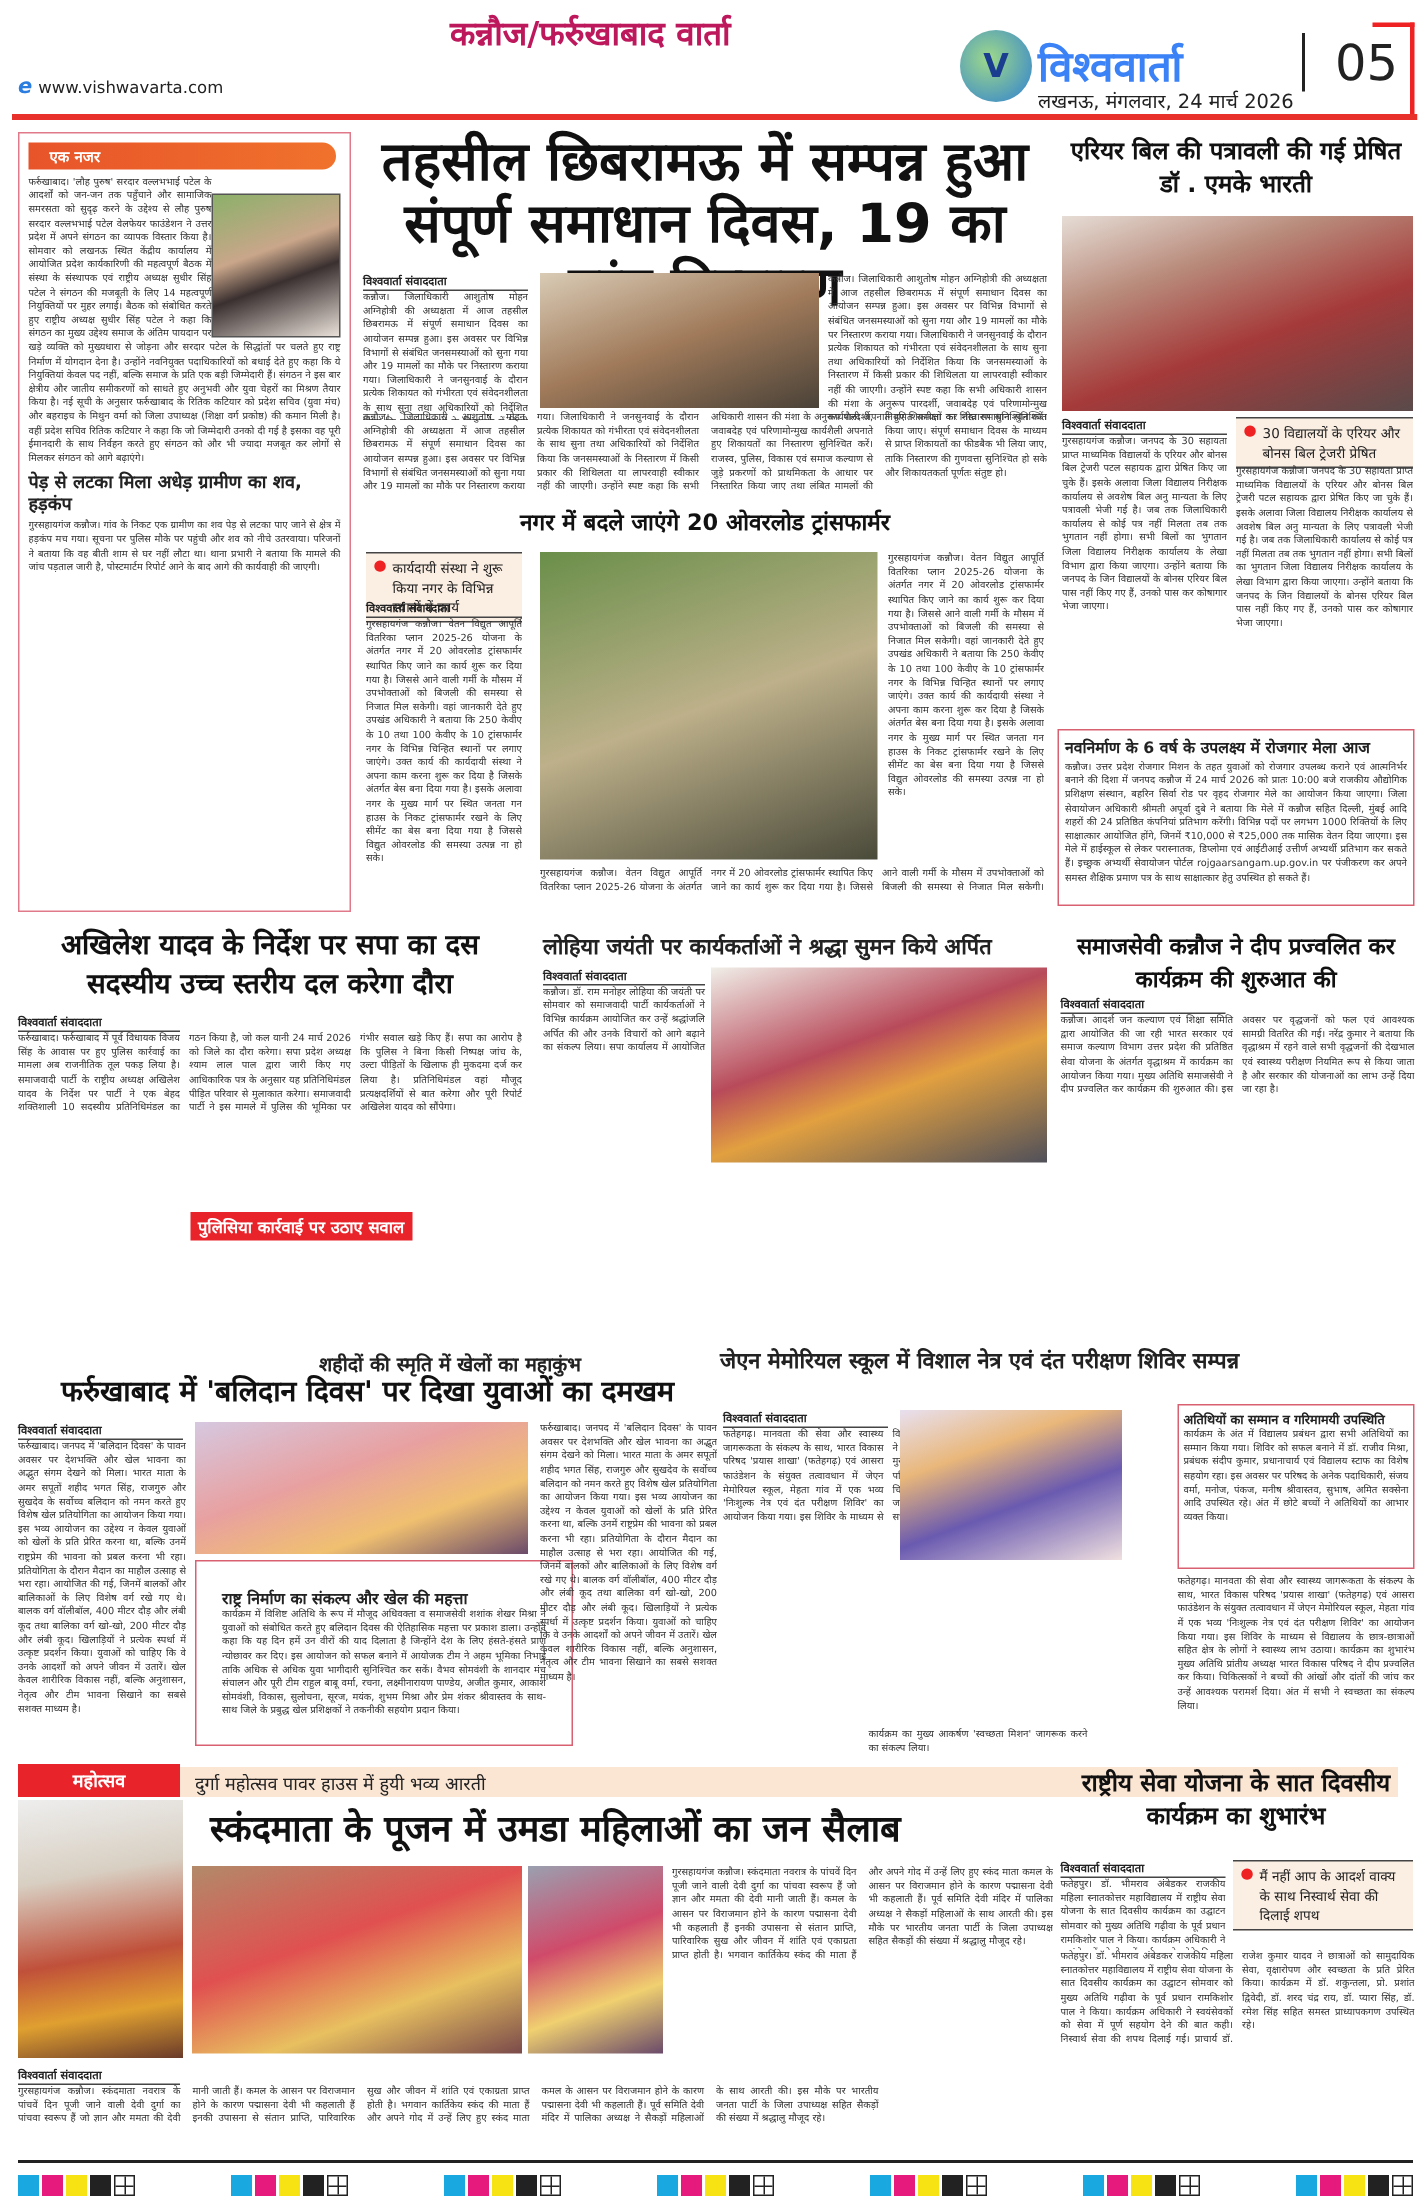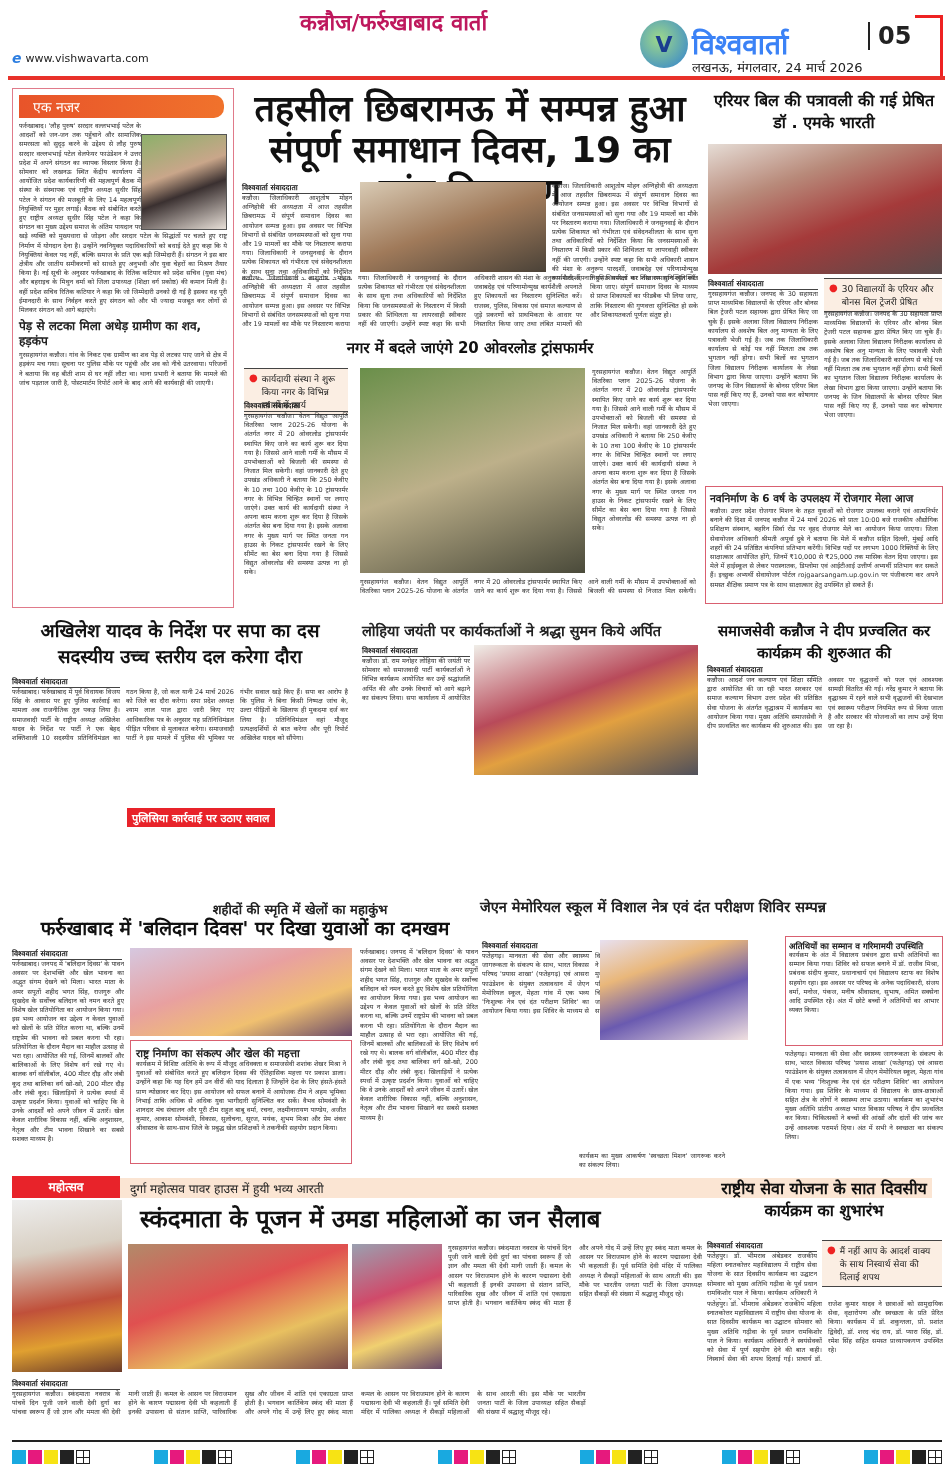--- a/index.html
+++ b/index.html
@@ -4,25 +4,25 @@
 <style>
 *{box-sizing:border-box;margin:0;padding:0}
 body{width:945px;height:1473px;background:#fff;font-family:"DejaVu Sans",sans-serif;color:#222;position:relative;overflow:hidden}
 .abs{position:absolute}
 .hdr-title{left:300px;top:6px;font-size:22px;color:#be185d;font-weight:bold}
 .url{left:12px;top:50px;font-size:11px;color:#222;display:flex;align-items:center;gap:4px}
 .ie{color:#2b7de0;font-weight:bold;font-size:14px;font-style:italic}
 .logo{left:640px;top:20px;width:48px;height:48px;border-radius:50%;background:radial-gradient(circle at 40% 40%,#9fd98a,#2d7fd2);display:flex;align-items:center;justify-content:center;color:#1a3d8f;font-weight:bold;font-size:22px}
 .brand{left:692px;top:24px;font-size:28px;font-weight:bold;color:#3b82f6}
 .dateline{left:692px;top:58px;font-size:13px;color:#222}
-.pageno{left:868px;top:22px;font-size:24px;font-weight:bold;color:#222;border-left:2px solid #222;padding-left:8px}
+.pageno{left:868px;top:22px;font-size:33px;font-weight:normal;color:#222;border-left:2px solid #222;padding-left:20px}
 .redcorner{left:915px;top:15px;width:28px;height:63px;border-top:3px solid #e22;border-right:3px solid #e22}
 .redline{left:8px;top:76px;width:937px;height:4px;background:#e8312a}
 .box{border:1.5px solid #e07a8a}
-.tag{background:linear-gradient(90deg,#e8542a,#f0722c);color:#fff;font-weight:normal;font-size:14px;padding:2px 14px;border-radius:0 10px 10px 0}
+.tag{background:linear-gradient(90deg,#e8542a,#f0722c);color:#fff;font-weight:bold;font-size:10px;padding:2px 14px;border-radius:0 10px 10px 0}
 .h1{font-weight:bold;color:#111;line-height:1.15;text-align:center}
 .txt{font-size:6.5px;line-height:9.2px;color:#333;text-align:justify}
 .by{font-size:7.5px;font-weight:bold;color:#222;border-bottom:1px solid #444;padding-bottom:1px;margin-bottom:2px}
 .photo{background:linear-gradient(135deg,#8a7a6a,#c9b9a0 40%,#6e5e4e);}
 .photo2{background:linear-gradient(160deg,#d9cbb5,#a07a5a 50%,#4a4238)}
 .photo3{background:linear-gradient(160deg,#6a8f4a,#bdb08a 50%,#4a4a3a)}
 .photo4{background:linear-gradient(160deg,#e2d0c0,#c06060 40%,#e0b050 70%,#7a5a4a)}
 .photo5{background:linear-gradient(160deg,#d6c8e0,#e8a0a0 40%,#f0c070 70%,#6a4a6a)}
 .pullbox{background:#fbeee3;border-top:1px solid #444;border-bottom:1px solid #444;font-size:9px;padding:3px 5px;display:flex;gap:4px}
 .dot{color:#e22;font-size:10px}
@@ -103,21 +103,21 @@
 
 <div class="abs h1" style="left:705px;top:620px;width:238px;font-size:15px;line-height:22px;">समाजसेवी कन्नौज ने दीप प्रज्वलित कर कार्यक्रम की शुरुआत की</div>
 <div class="abs by" style="left:707px;top:664px;width:110px;">विश्ववार्ता संवाददाता</div>
 <div class="abs txt" style="left:707px;top:676px;width:236px;height:214px;overflow:hidden;column-count:2;column-gap:6px;">कन्नौज। आदर्श जन कल्याण एवं शिक्षा समिति द्वारा आयोजित की जा रही भारत सरकार एवं समाज कल्याण विभाग उत्तर प्रदेश की प्रतिष्ठित सेवा योजना के अंतर्गत वृद्धाश्रम में कार्यक्रम का आयोजन किया गया। मुख्य अतिथि समाजसेवी ने दीप प्रज्वलित कर कार्यक्रम की शुरुआत की। इस अवसर पर वृद्धजनों को फल एवं आवश्यक सामग्री वितरित की गई। नरेंद्र कुमार ने बताया कि वृद्धाश्रम में रहने वाले सभी वृद्धजनों की देखभाल एवं स्वास्थ्य परीक्षण नियमित रूप से किया जाता है और सरकार की योजनाओं का लाभ उन्हें दिया जा रहा है।</div>
 
 <div class="abs" style="left:150px;top:900px;width:300px;text-align:center;font-size:13px;font-weight:bold;">शहीदों की स्मृति में खेलों का महाकुंभ</div>
 <div class="abs h1" style="left:10px;top:918px;width:470px;font-size:19px;">फर्रुखाबाद में 'बलिदान दिवस' पर दिखा युवाओं का दमखम</div>
 <div class="abs by" style="left:12px;top:948px;width:110px;">विश्ववार्ता संवाददाता</div>
 <div class="abs txt" style="left:12px;top:960px;width:112px;height:206px;overflow:hidden;">फर्रुखाबाद। जनपद में 'बलिदान दिवस' के पावन अवसर पर देशभक्ति और खेल भावना का अद्भुत संगम देखने को मिला। भारत माता के अमर सपूतों शहीद भगत सिंह, राजगुरु और सुखदेव के सर्वोच्च बलिदान को नमन करते हुए विशेष खेल प्रतियोगिता का आयोजन किया गया। इस भव्य आयोजन का उद्देश्य न केवल युवाओं को खेलों के प्रति प्रेरित करना था, बल्कि उनमें राष्ट्रप्रेम की भावना को प्रबल करना भी रहा। प्रतियोगिता के दौरान मैदान का माहौल उत्साह से भरा रहा। आयोजित की गई, जिनमें बालकों और बालिकाओं के लिए विशेष वर्ग रखे गए थे। बालक वर्ग वॉलीबॉल, 400 मीटर दौड़ और लंबी कूद तथा बालिका वर्ग खो-खो, 200 मीटर दौड़ और लंबी कूद। खिलाड़ियों ने प्रत्येक स्पर्धा में उत्कृष्ट प्रदर्शन किया। युवाओं को चाहिए कि वे उनके आदर्शों को अपने जीवन में उतारें। खेल केवल शारीरिक विकास नहीं, बल्कि अनुशासन, नेतृत्व और टीम भावना सिखाने का सबसे सशक्त माध्यम है।</div>
 <div class="abs photo5" style="left:130px;top:948px;width:222px;height:88px;"></div>
-<div class="abs box" style="left:130px;top:1040px;width:222px;height:124px;padding:5px;border-color:#d96070;">
+<div class="abs box" style="left:130px;top:1040px;width:252px;height:124px;padding:17px;border-color:#d96070;">
   <div style="font-size:10.5px;font-weight:bold;">राष्ट्र निर्माण का संकल्प और खेल की महत्ता</div>
   <div class="txt" style="height:100px;overflow:hidden;">कार्यक्रम में विशिष्ट अतिथि के रूप में मौजूद अधिवक्ता व समाजसेवी शशांक शेखर मिश्रा ने युवाओं को संबोधित करते हुए बलिदान दिवस की ऐतिहासिक महत्ता पर प्रकाश डाला। उन्होंने कहा कि यह दिन हमें उन वीरों की याद दिलाता है जिन्होंने देश के लिए हंसते-हंसते प्राण न्योछावर कर दिए। इस आयोजन को सफल बनाने में आयोजक टीम ने अहम भूमिका निभाई ताकि अधिक से अधिक युवा भागीदारी सुनिश्चित कर सकें। वैभव सोमवंशी के शानदार मंच संचालन और पूरी टीम राहुल बाबू वर्मा, रचना, लक्ष्मीनारायण पाण्डेय, अजीत कुमार, आकाश सोमवंशी, विकास, सुलोचना, सूरज, मयंक, शुभम मिश्रा और प्रेम शंकर श्रीवास्तव के साथ-साथ जिले के प्रबुद्ध खेल प्रशिक्षकों ने तकनीकी सहयोग प्रदान किया।</div>
 </div>
 <div class="abs txt" style="left:360px;top:948px;width:118px;height:218px;overflow:hidden;">फर्रुखाबाद। जनपद में 'बलिदान दिवस' के पावन अवसर पर देशभक्ति और खेल भावना का अद्भुत संगम देखने को मिला। भारत माता के अमर सपूतों शहीद भगत सिंह, राजगुरु और सुखदेव के सर्वोच्च बलिदान को नमन करते हुए विशेष खेल प्रतियोगिता का आयोजन किया गया। इस भव्य आयोजन का उद्देश्य न केवल युवाओं को खेलों के प्रति प्रेरित करना था, बल्कि उनमें राष्ट्रप्रेम की भावना को प्रबल करना भी रहा। प्रतियोगिता के दौरान मैदान का माहौल उत्साह से भरा रहा। आयोजित की गई, जिनमें बालकों और बालिकाओं के लिए विशेष वर्ग रखे गए थे। बालक वर्ग वॉलीबॉल, 400 मीटर दौड़ और लंबी कूद तथा बालिका वर्ग खो-खो, 200 मीटर दौड़ और लंबी कूद। खिलाड़ियों ने प्रत्येक स्पर्धा में उत्कृष्ट प्रदर्शन किया। युवाओं को चाहिए कि वे उनके आदर्शों को अपने जीवन में उतारें। खेल केवल शारीरिक विकास नहीं, बल्कि अनुशासन, नेतृत्व और टीम भावना सिखाने का सबसे सशक्त माध्यम है।</div>
 
 <div class="abs" style="left:480px;top:896px;width:462px;font-size:14.5px;font-weight:bold;">जेएन मेमोरियल स्कूल में विशाल नेत्र एवं दंत परीक्षण शिविर सम्पन्न</div>
 <div class="abs by" style="left:482px;top:940px;width:110px;">विश्ववार्ता संवाददाता</div>
 <div class="abs txt" style="left:482px;top:952px;width:220px;height:196px;overflow:hidden;column-count:2;column-gap:6px;">फतेहगढ़। मानवता की सेवा और स्वास्थ्य जागरूकता के संकल्प के साथ, भारत विकास परिषद 'प्रयास शाखा' (फतेहगढ़) एवं आसरा फाउंडेशन के संयुक्त तत्वावधान में जेएन मेमोरियल स्कूल, मेहता गांव में एक भव्य 'निःशुल्क नेत्र एवं दंत परीक्षण शिविर' का आयोजन किया गया। इस शिविर के माध्यम से विद्यालय के छात्र-छात्राओं सहित क्षेत्र के लोगों ने स्वास्थ्य लाभ उठाया। कार्यक्रम का शुभारंभ मुख्य अतिथि प्रांतीय अध्यक्ष भारत विकास परिषद ने दीप प्रज्वलित कर किया। चिकित्सकों ने बच्चों की आंखों और दांतों की जांच कर उन्हें आवश्यक परामर्श दिया। अंत में सभी ने स्वच्छता का संकल्प लिया।</div>
 <div class="abs photo5" style="left:600px;top:940px;width:148px;height:100px;background:linear-gradient(160deg,#e8e0f0,#e9b77a 30%,#6a5ab0 60%,#f0e0e0);"></div>
 <div class="abs txt" style="left:579px;top:1152px;width:146px;">कार्यक्रम का मुख्य आकर्षण 'स्वच्छता मिशन' जागरूक करने का संकल्प लिया।</div>

